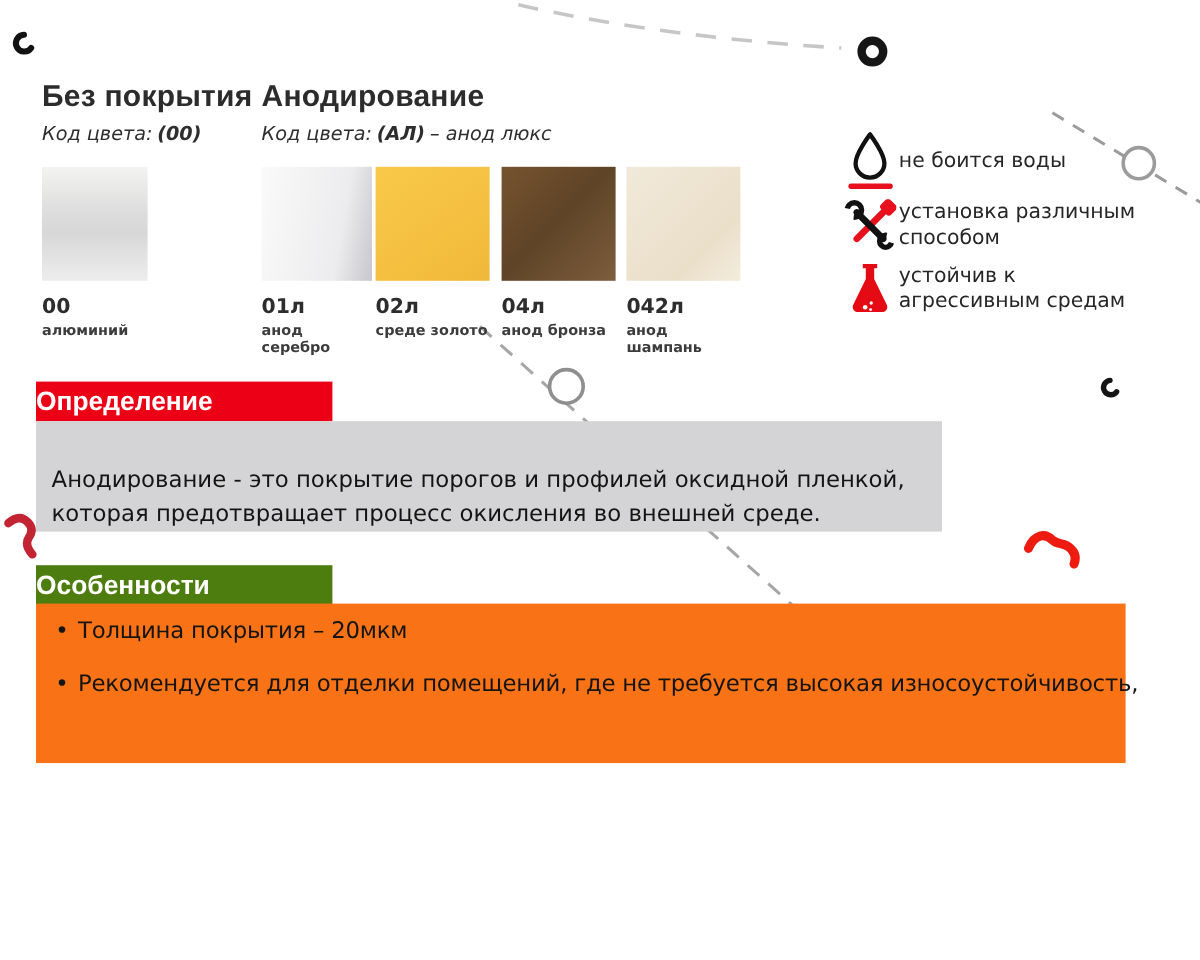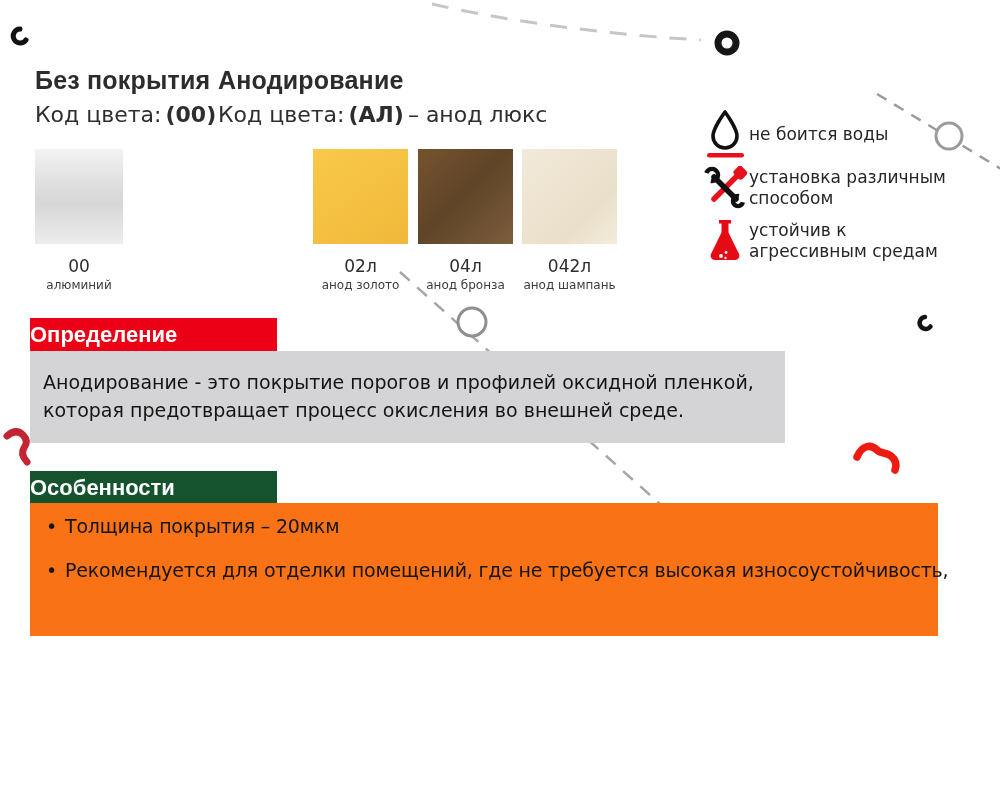--- a/index.html
+++ b/index.html
@@ -5,26 +5,26 @@
   html,body{margin:0;padding:0;background:#fff;}
   .stage{position:relative;width:1000px;height:636px;background:#ffffff;overflow:hidden;
          font-family:"Liberation Sans",sans-serif;}
   .deco{position:absolute;left:0;top:0;z-index:0;pointer-events:none;}
   .layer{position:absolute;z-index:1;}
 
   
   .hdr{position:absolute;top:66px;}
   .hdr-title{font-size:25px;font-weight:bold;color:#2c2c2c;letter-spacing:.2px;
              font-family:"Liberation Sans",sans-serif;}
-  .hdr-sub{margin-top:7px;font-size:22px;color:#2e2e2e;font-family:"DejaVu Sans",sans-serif;}
+  .hdr-sub{margin-top:7px;font-size:16px;color:#2e2e2e;font-family:"DejaVu Sans",sans-serif;font-style:italic;}
   .hdr-sub b{margin-left:4px;}
   .hdr-sub .sfx{margin-left:4px;}
 
   
-  .swatch{position:absolute;top:149px;text-align:center;}
+  .swatch{position:absolute;top:139px;text-align:left;font-weight:bold;}
   .chip{width:100%;height:95px;}
   .chip-code{margin-top:12px;font-size:17px;color:#2d2d2d;font-family:"DejaVu Sans",sans-serif;}
   .chip-name{margin-top:2px;font-size:12px;color:#3c3c3c;font-family:"DejaVu Sans",sans-serif;}
   .c-alu   {background:linear-gradient(180deg,#f3f3f2 0%,#dbdcdb 42%,#d6d7d6 58%,#ecedec 100%);}
   .c-silver{background:linear-gradient(100deg,#fafafa 0%,#ececee 70%,#c7c7cc 100%);}
   .c-gold  {background:linear-gradient(145deg,#f9c94a 0%,#f5c041 55%,#f0b83a 100%);}
   .c-bronze{background:linear-gradient(135deg,#76532f 0%,#5f4427 48%,#7d5e3d 100%);}
   .c-champ {background:linear-gradient(135deg,#f1e9da 0%,#eadfc9 70%,#f3ecdd 100%);}
 
   
@@ -32,21 +32,21 @@
   .benefit{display:flex;align-items:center;min-height:50px;margin-bottom:3px;}
   .bicon{width:48px;min-width:48px;display:flex;justify-content:center;align-items:center;}
   .blabel{font-size:17px;line-height:21px;color:#262626;font-family:"DejaVu Sans",sans-serif;}
 
   
   .banner{position:absolute;left:30px;width:247px;height:33px;line-height:33px;
           color:#ffffff;font-size:22px;font-weight:bold;
           font-family:"Liberation Sans",sans-serif;}
   .graybox{position:absolute;left:30px;color:#141414;
            font-family:"DejaVu Sans",sans-serif;}
-  .def{top:351px;width:755px;height:92px;padding:17px 0 0 13px;box-sizing:border-box;
+  .def{top:351px;width:755px;height:92px;padding:35px 0 0 13px;box-sizing:border-box;
        font-size:19px;line-height:28px;white-space:nowrap;}
   .feat{top:503px;width:908px;height:272px;padding:9px 0 0 16px;box-sizing:border-box;
         font-size:19px;line-height:29px;letter-spacing:-0.2px;}
   .feat-item{margin-bottom:15px;white-space:nowrap;}
   .feat .bullet{margin-right:8px;}
 </style>
 </head>
 <body>
 
 <div class="stage">
@@ -76,24 +76,29 @@
     <div class="hdr-sub">
       <span>Код цвета:</span><b>(АЛ)</b><span class="sfx">– анод люкс</span>
     </div>
   </div>
 
   <div class="layer swatch" style="left:35px;width:88px">
     <div class="chip c-alu"></div>
     <div class="chip-code">00</div>
     <div class="chip-name">алюминий</div>
   </div>
+  <div class="layer swatch" style="left:218px;width:92px">
+    <div class="chip c-silver"></div>
+    <div class="chip-code">01л</div>
+    <div class="chip-name">анод серебро</div>
+  </div>
   <div class="layer swatch" style="left:313px;width:95px">
     <div class="chip c-gold"></div>
     <div class="chip-code">02л</div>
-    <div class="chip-name">анод золото</div>
+    <div class="chip-name">среде золото</div>
   </div>
   <div class="layer swatch" style="left:418px;width:95px">
     <div class="chip c-bronze"></div>
     <div class="chip-code">04л</div>
     <div class="chip-name">анод бронза</div>
   </div>
   <div class="layer swatch" style="left:522px;width:95px">
     <div class="chip c-champ"></div>
     <div class="chip-code">042л</div>
     <div class="chip-name">анод шампань</div>
@@ -144,21 +149,21 @@
   </div>
 
   <div class="layer banner" style="top:318px;background:#EB0016">
     <span>Определение</span>
   </div>
   <div class="layer graybox def" style="background:#D4D3D5">
     <div>Анодирование - это покрытие порогов и профилей оксидной пленкой,</div>
     <div>которая предотвращает процесс окисления во внешней среде.</div>
   </div>
 
-  <div class="layer banner" style="top:471px;background:#14532d">
+  <div class="layer banner" style="top:471px;background:#4d7c0f">
     <span>Особенности</span>
   </div>
   <div class="layer graybox feat" style="background:#f97316">
     <div class="feat-item">
       <div><span class="bullet">•</span><span>Толщина покрытия – 20мкм</span></div>
       <div></div>
     </div>
     <div class="feat-item">
       <div><span class="bullet">•</span><span>Рекомендуется для отделки помещений,  где не требуется высокая износоустойчивость,</span></div>
     </div>

